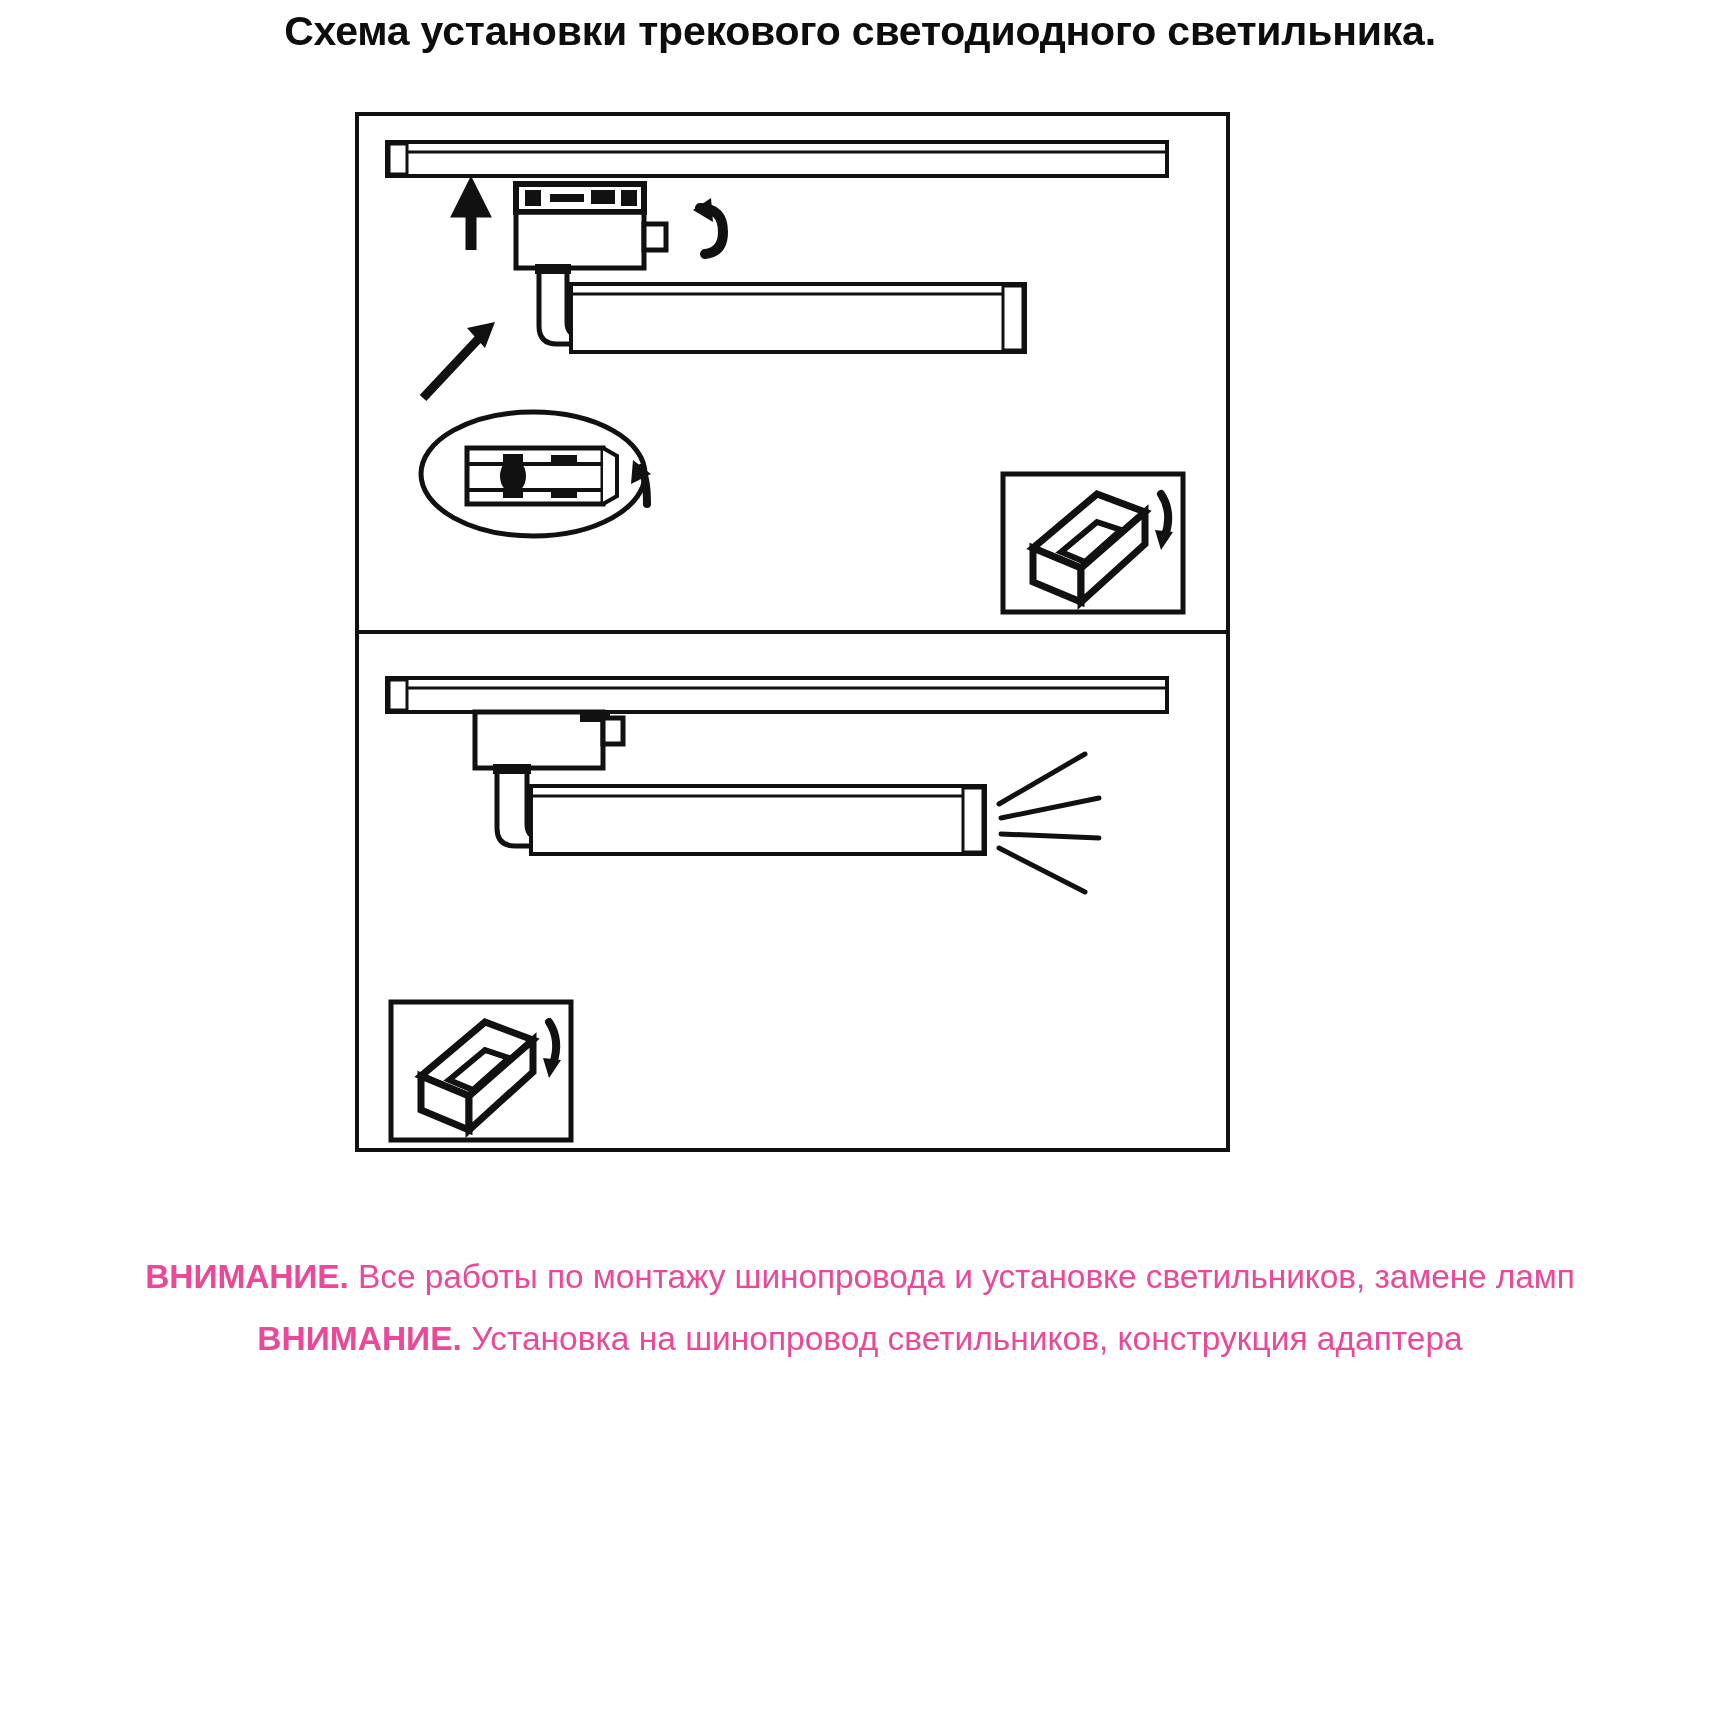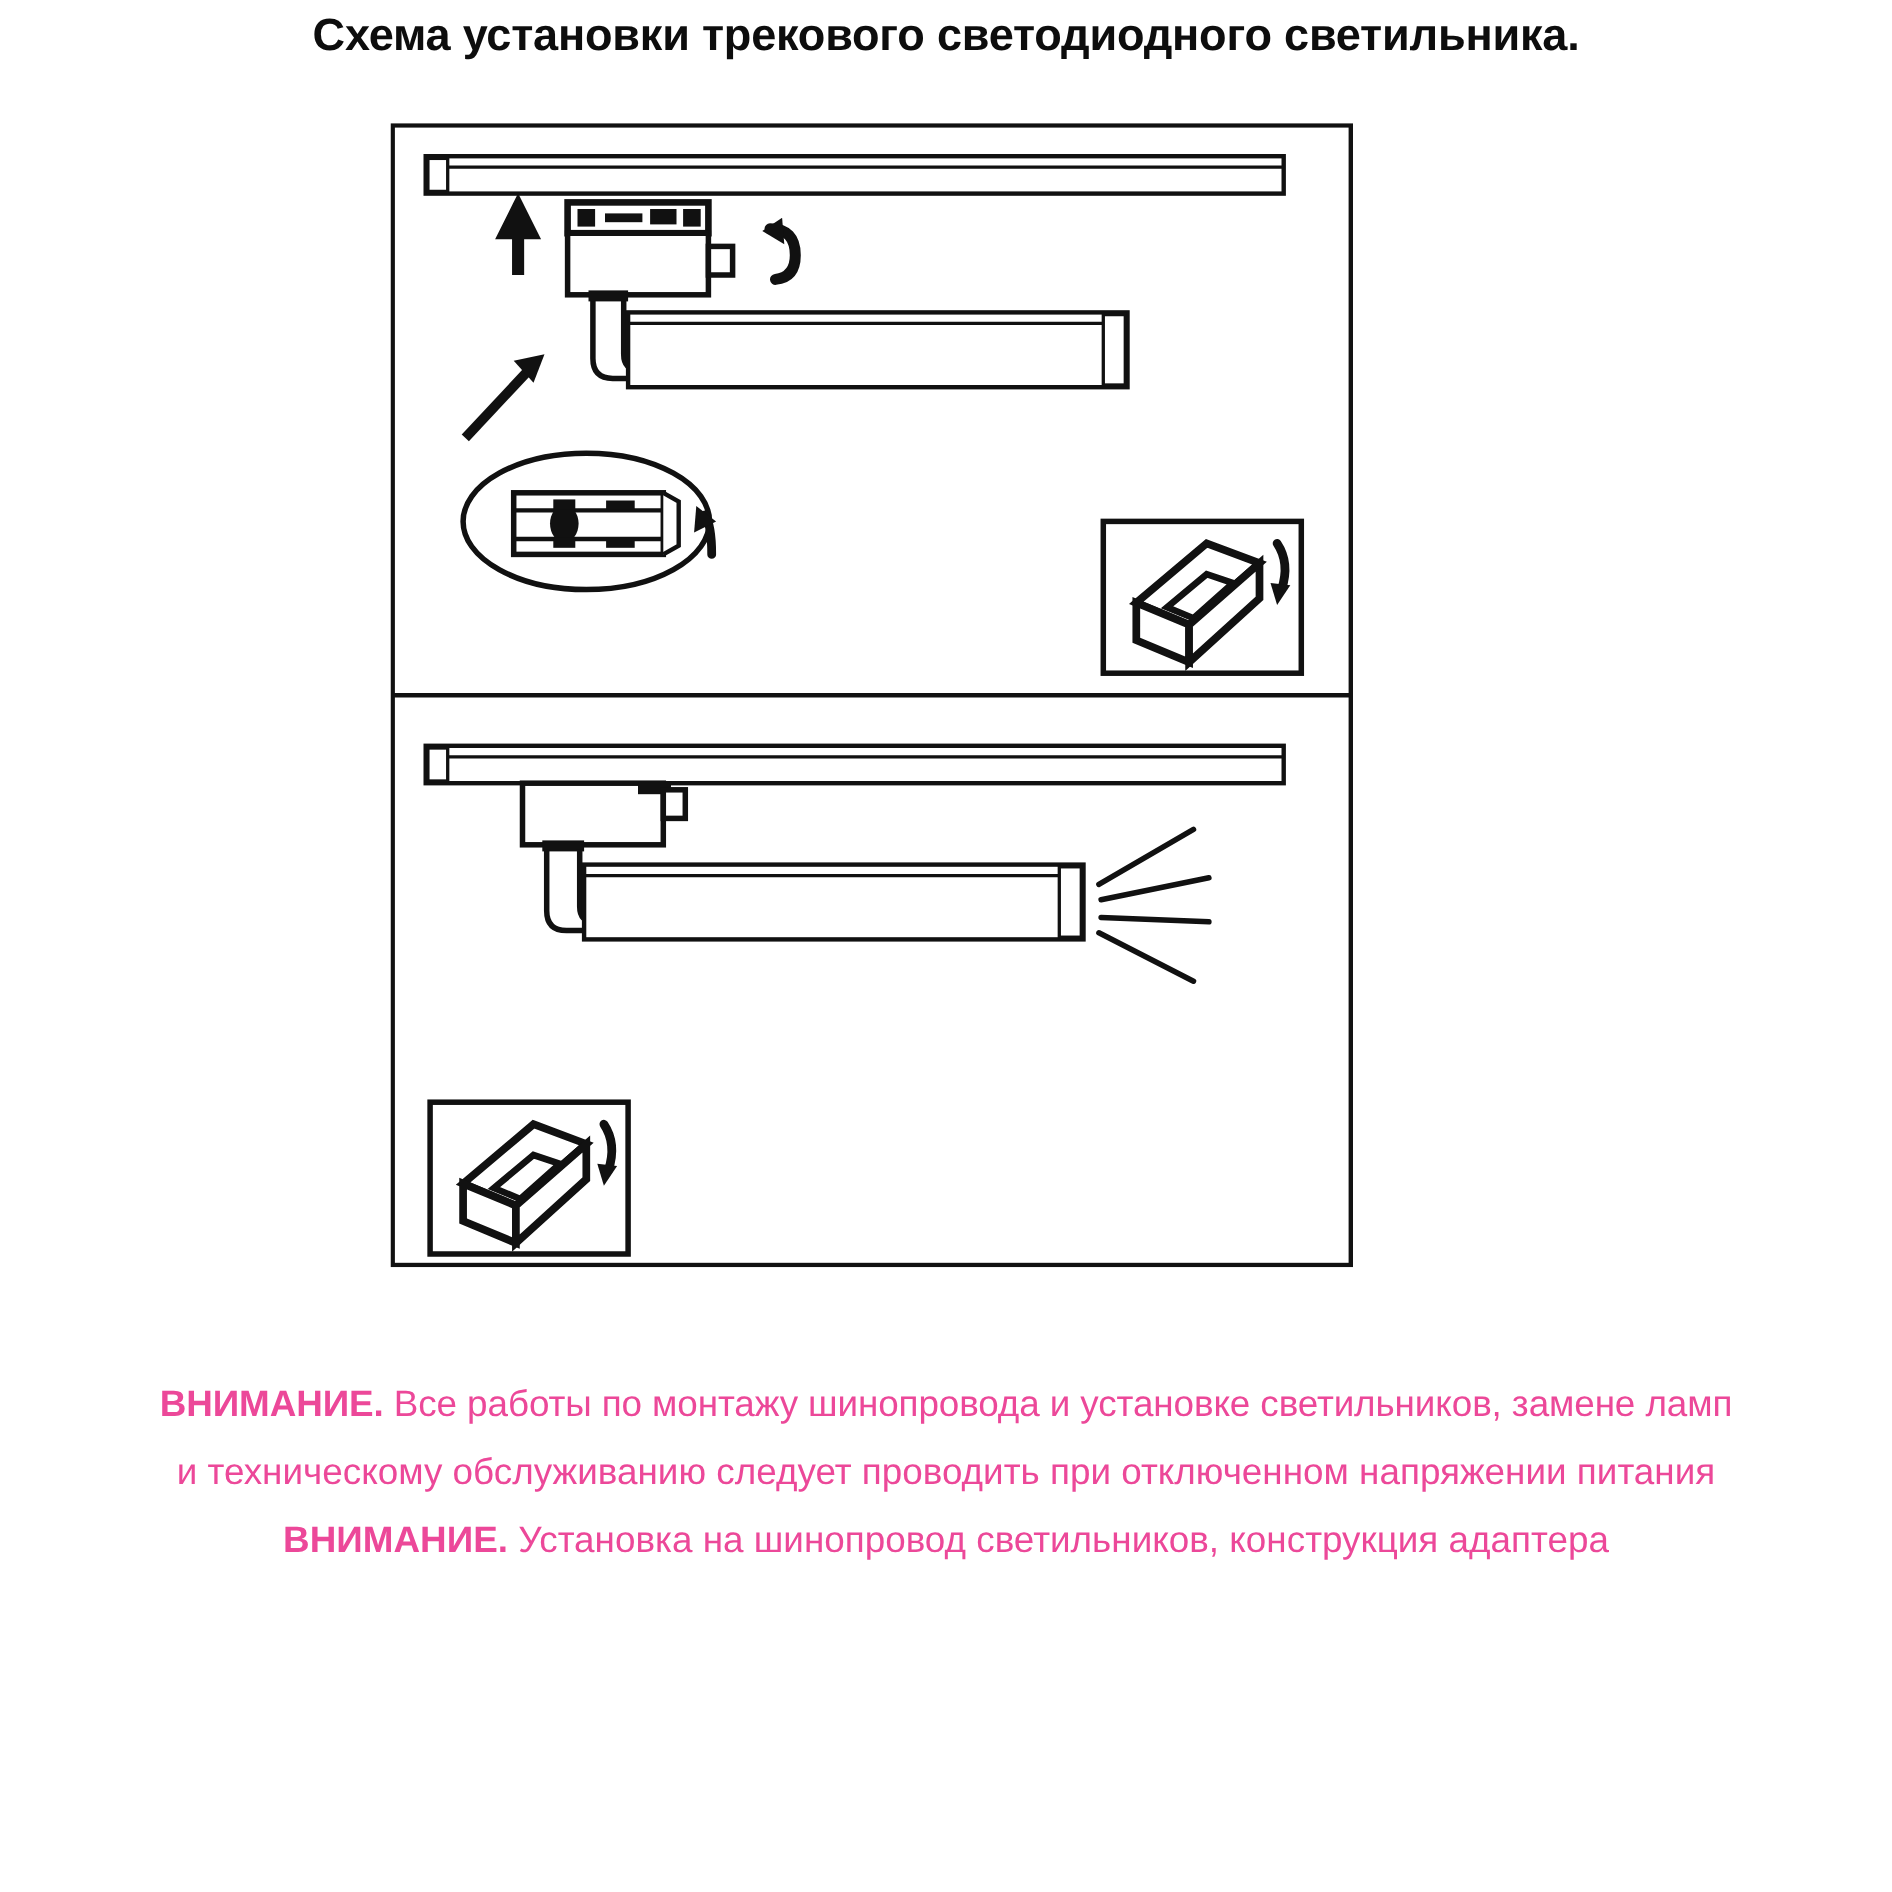--- a/index.html
+++ b/index.html
@@ -214,20 +214,17 @@
         </g>
       </g>
     </svg>
   </div>
 
   <div class="notes">
     <div class="note-line clipped">
       <b>ВНИМАНИЕ.</b><span> Все работы по монтажу шинопровода и установке светильников, замене ламп</span>
     </div>
     <div class="note-line">
-      <span>и техническому обслуживанию следует проводить при отключенном напряжении питания</span>
-    </div>
-    <div class="note-line">
       <b>ВНИМАНИЕ.</b><span> Установка на шинопровод светильников, конструкция адаптера</span>
     </div>
   </div>
 
 </div>
 
 </body></html>

